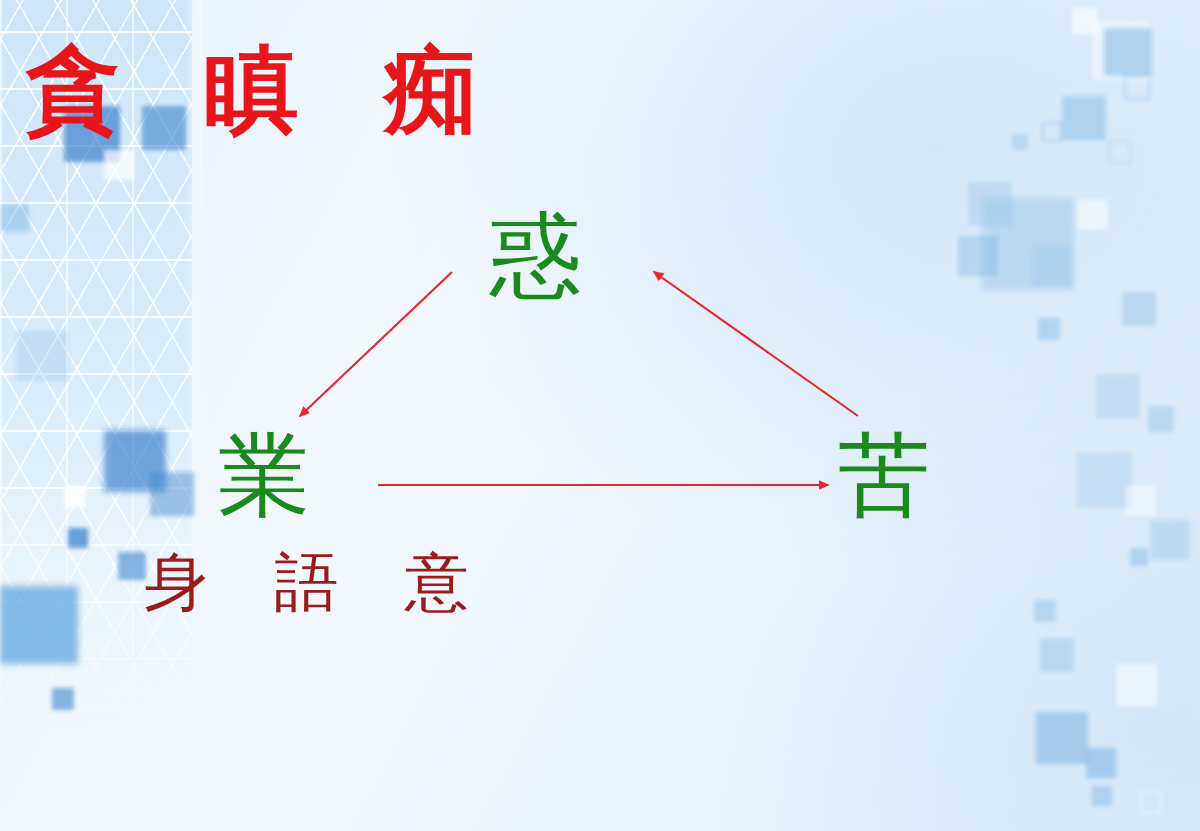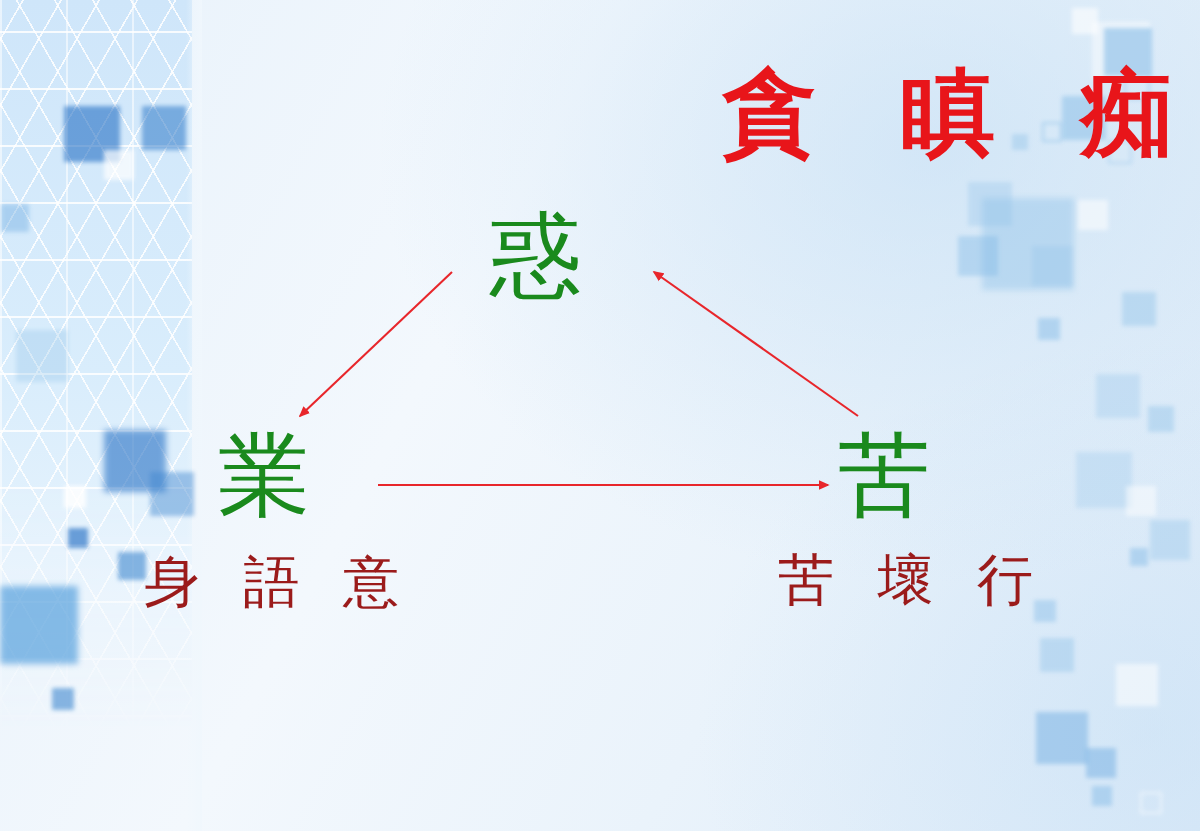--- a/index.html
+++ b/index.html
@@ -55,23 +55,23 @@
   }
   .sq.outline {
     background: transparent;
     border: 2px solid rgba(255,255,255,0.75);
   }
 
   
   .title {
     position: absolute;
     left: 0;
-    top: 64px;
+    top: 41px;
     width: 1200px;
-    text-align: right;
+    text-align: left;
     color: #e8151a;
     font-family: "DejaVu Sans", "Liberation Sans", sans-serif;
     font-size: 94px;
     font-weight: 700;
     line-height: 1.05;
     letter-spacing: 26px;
     text-indent: 26px;
     white-space: nowrap;
   }
 
@@ -84,22 +84,22 @@
     line-height: 1;
     white-space: nowrap;
   }
   #node-huo  { left: 490px; top: 210px; }
   #node-ye   { left: 218px; top: 430px; }
   #node-ku   { left: 838px; top: 430px; }
 
   .sub-red {
     position: absolute;
     color: #9b1b1b;
-    font-family: Liberation Sans, sans-serif;
-    font-size: 56px;
+    font-family: Liberation Mono, monospace;
+    font-size: 64px;
     font-weight: 400;
     line-height: 1.42;
     letter-spacing: 14px;
     white-space: nowrap;
   }
   #sub-ye  { left: 144px; top: 542px; }
   #sub-ku  { left: 778px; top: 540px; }
 
   
   #arrows {
@@ -166,21 +166,20 @@
 
   <div class="node-green" id="node-huo">惑</div>
 
   <div class="node-green" id="node-ye">業</div>
 
   <div class="node-green" id="node-ku">苦</div>
 
   <div class="sub-red" id="sub-ye">身 語 意</div>
 
   <div class="sub-red" id="sub-ku">
-    <div>苦 壞 行</div>
   </div>
 
   <svg id="arrows" viewBox="0 0 1200 831" width="1200" height="831" xmlns="http://www.w3.org/2000/svg">
     <defs>
       <marker id="arrowhead" viewBox="0 0 10 10" refX="8.5" refY="5" markerWidth="5.2" markerHeight="5.2" orient="auto-start-reverse">
         <path d="M 0 0.6 L 10 5 L 0 9.4 Z" fill="#e8262b"></path>
       </marker>
     </defs>
     <g id="arrow-lines" stroke="#e8262b" stroke-width="2.1" fill="none" marker-end="url(#arrowhead)">
         <line x1="452" y1="272" x2="300" y2="416"></line>

